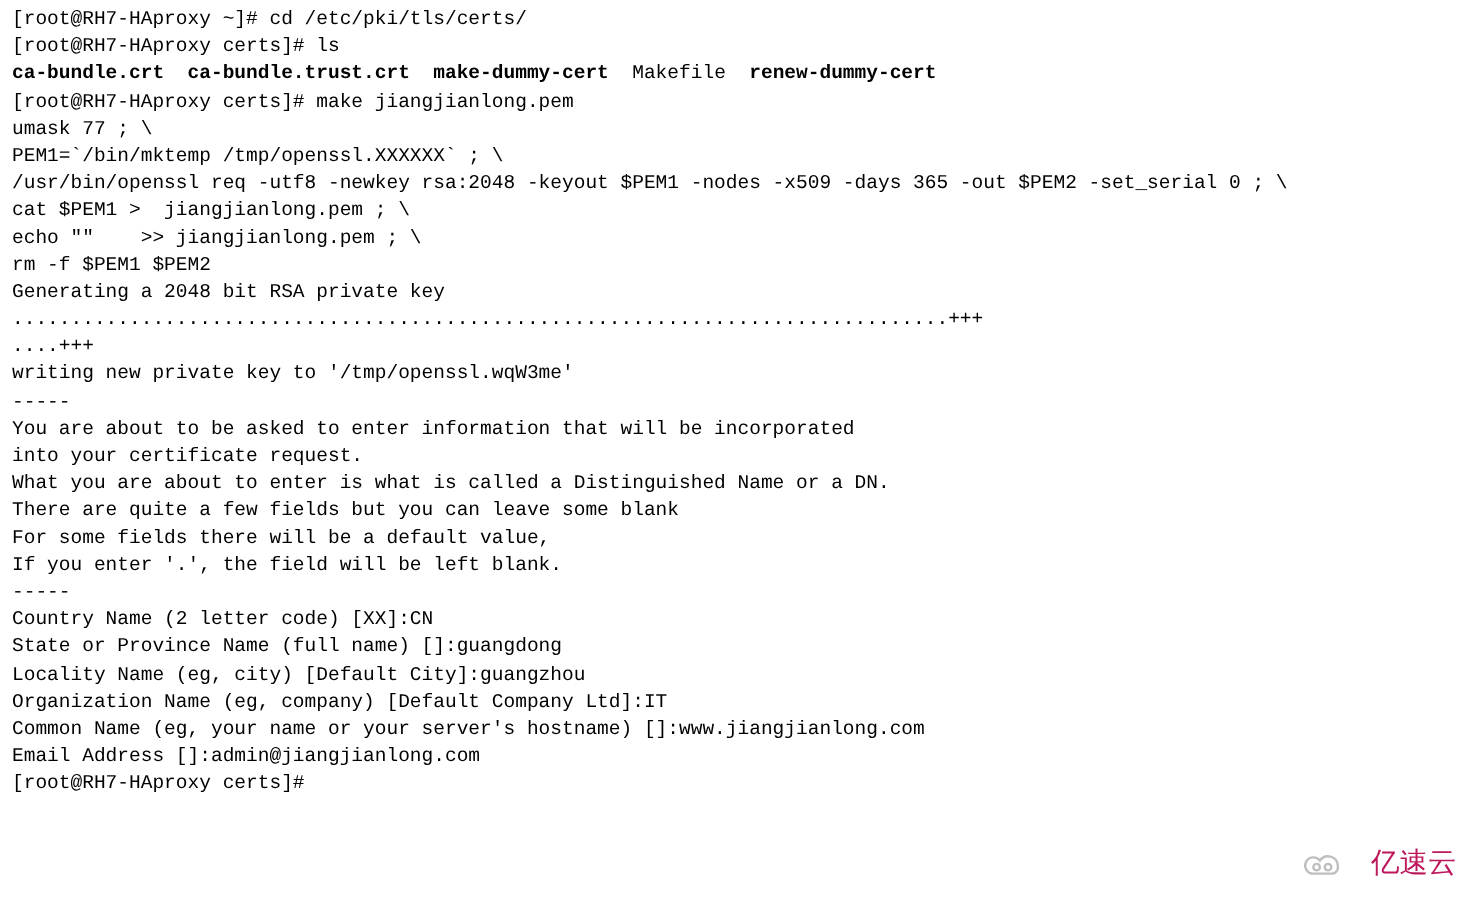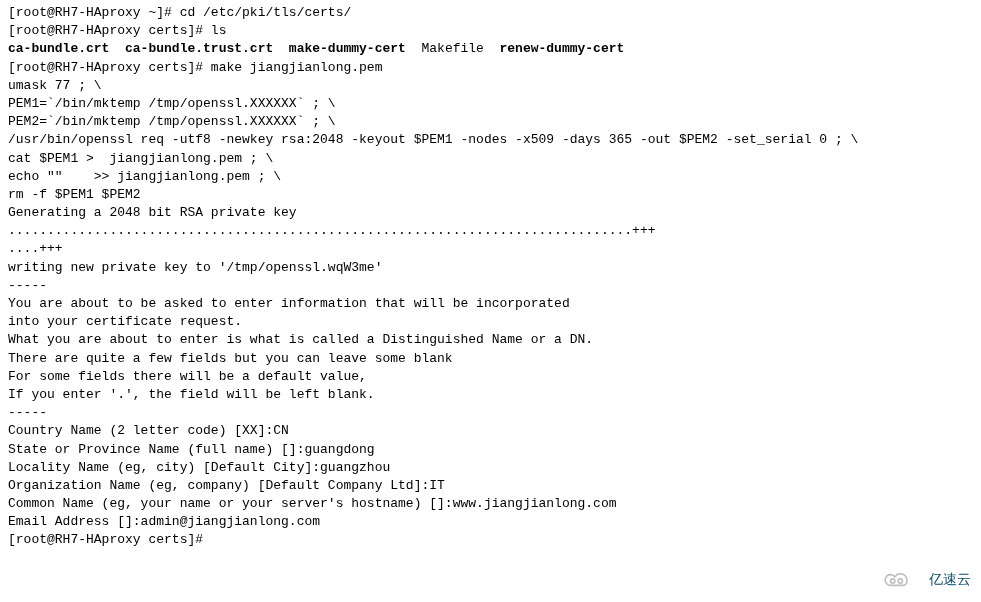--- a/index.html
+++ b/index.html
@@ -23,43 +23,42 @@
       white-space: pre;
       display: block;
     }
     .bold {
       font-weight: bold;
     }
     .watermark {
       position: absolute;
       bottom: 12px;
       right: 10px;
-      color: #0c4a6e;
+      color: #be185d;
       font-family: Arial, sans-serif;
-      font-size: 14px;
+      font-size: 19px;
       display: flex;
       align-items: center;
       gap: 20px;
     }
     .watermark svg {
       width: 26px;
       height: 18px;
     }
   </style>
 </head>
 <body>
 
 <div id="terminal">
     <span class="terminal-line">[root@RH7-HAproxy ~]# cd /etc/pki/tls/certs/</span>
     <span class="terminal-line">[root@RH7-HAproxy certs]# ls</span>
     <span class="terminal-line"><span class="bold">ca-bundle.crt  ca-bundle.trust.crt  make-dummy-cert</span><span>  Makefile  </span><span class="bold">renew-dummy-cert</span></span>
     <span class="terminal-line">[root@RH7-HAproxy certs]# make jiangjianlong.pem</span>
     <span class="terminal-line">umask 77 ; \</span>
     <span class="terminal-line">PEM1=`/bin/mktemp /tmp/openssl.XXXXXX` ; \</span>
-    <span class="terminal-line">PEM2=`/bin/mktemp /tmp/openssl.XXXXXX` ; \</span>
     <span class="terminal-line">/usr/bin/openssl req -utf8 -newkey rsa:2048 -keyout $PEM1 -nodes -x509 -days 365 -out $PEM2 -set_serial 0 ; \</span>
     <span class="terminal-line">cat $PEM1 &gt;  jiangjianlong.pem ; \</span>
     <span class="terminal-line">echo ""    &gt;&gt; jiangjianlong.pem ; \</span>
     <span class="terminal-line">rm -f $PEM1 $PEM2</span>
     <span class="terminal-line">Generating a 2048 bit RSA private key</span>
     <span class="terminal-line">................................................................................+++</span>
     <span class="terminal-line">....+++</span>
     <span class="terminal-line">writing new private key to '/tmp/openssl.wqW3me'</span>
     <span class="terminal-line">-----</span>
     <span class="terminal-line">You are about to be asked to enter information that will be incorporated</span>

